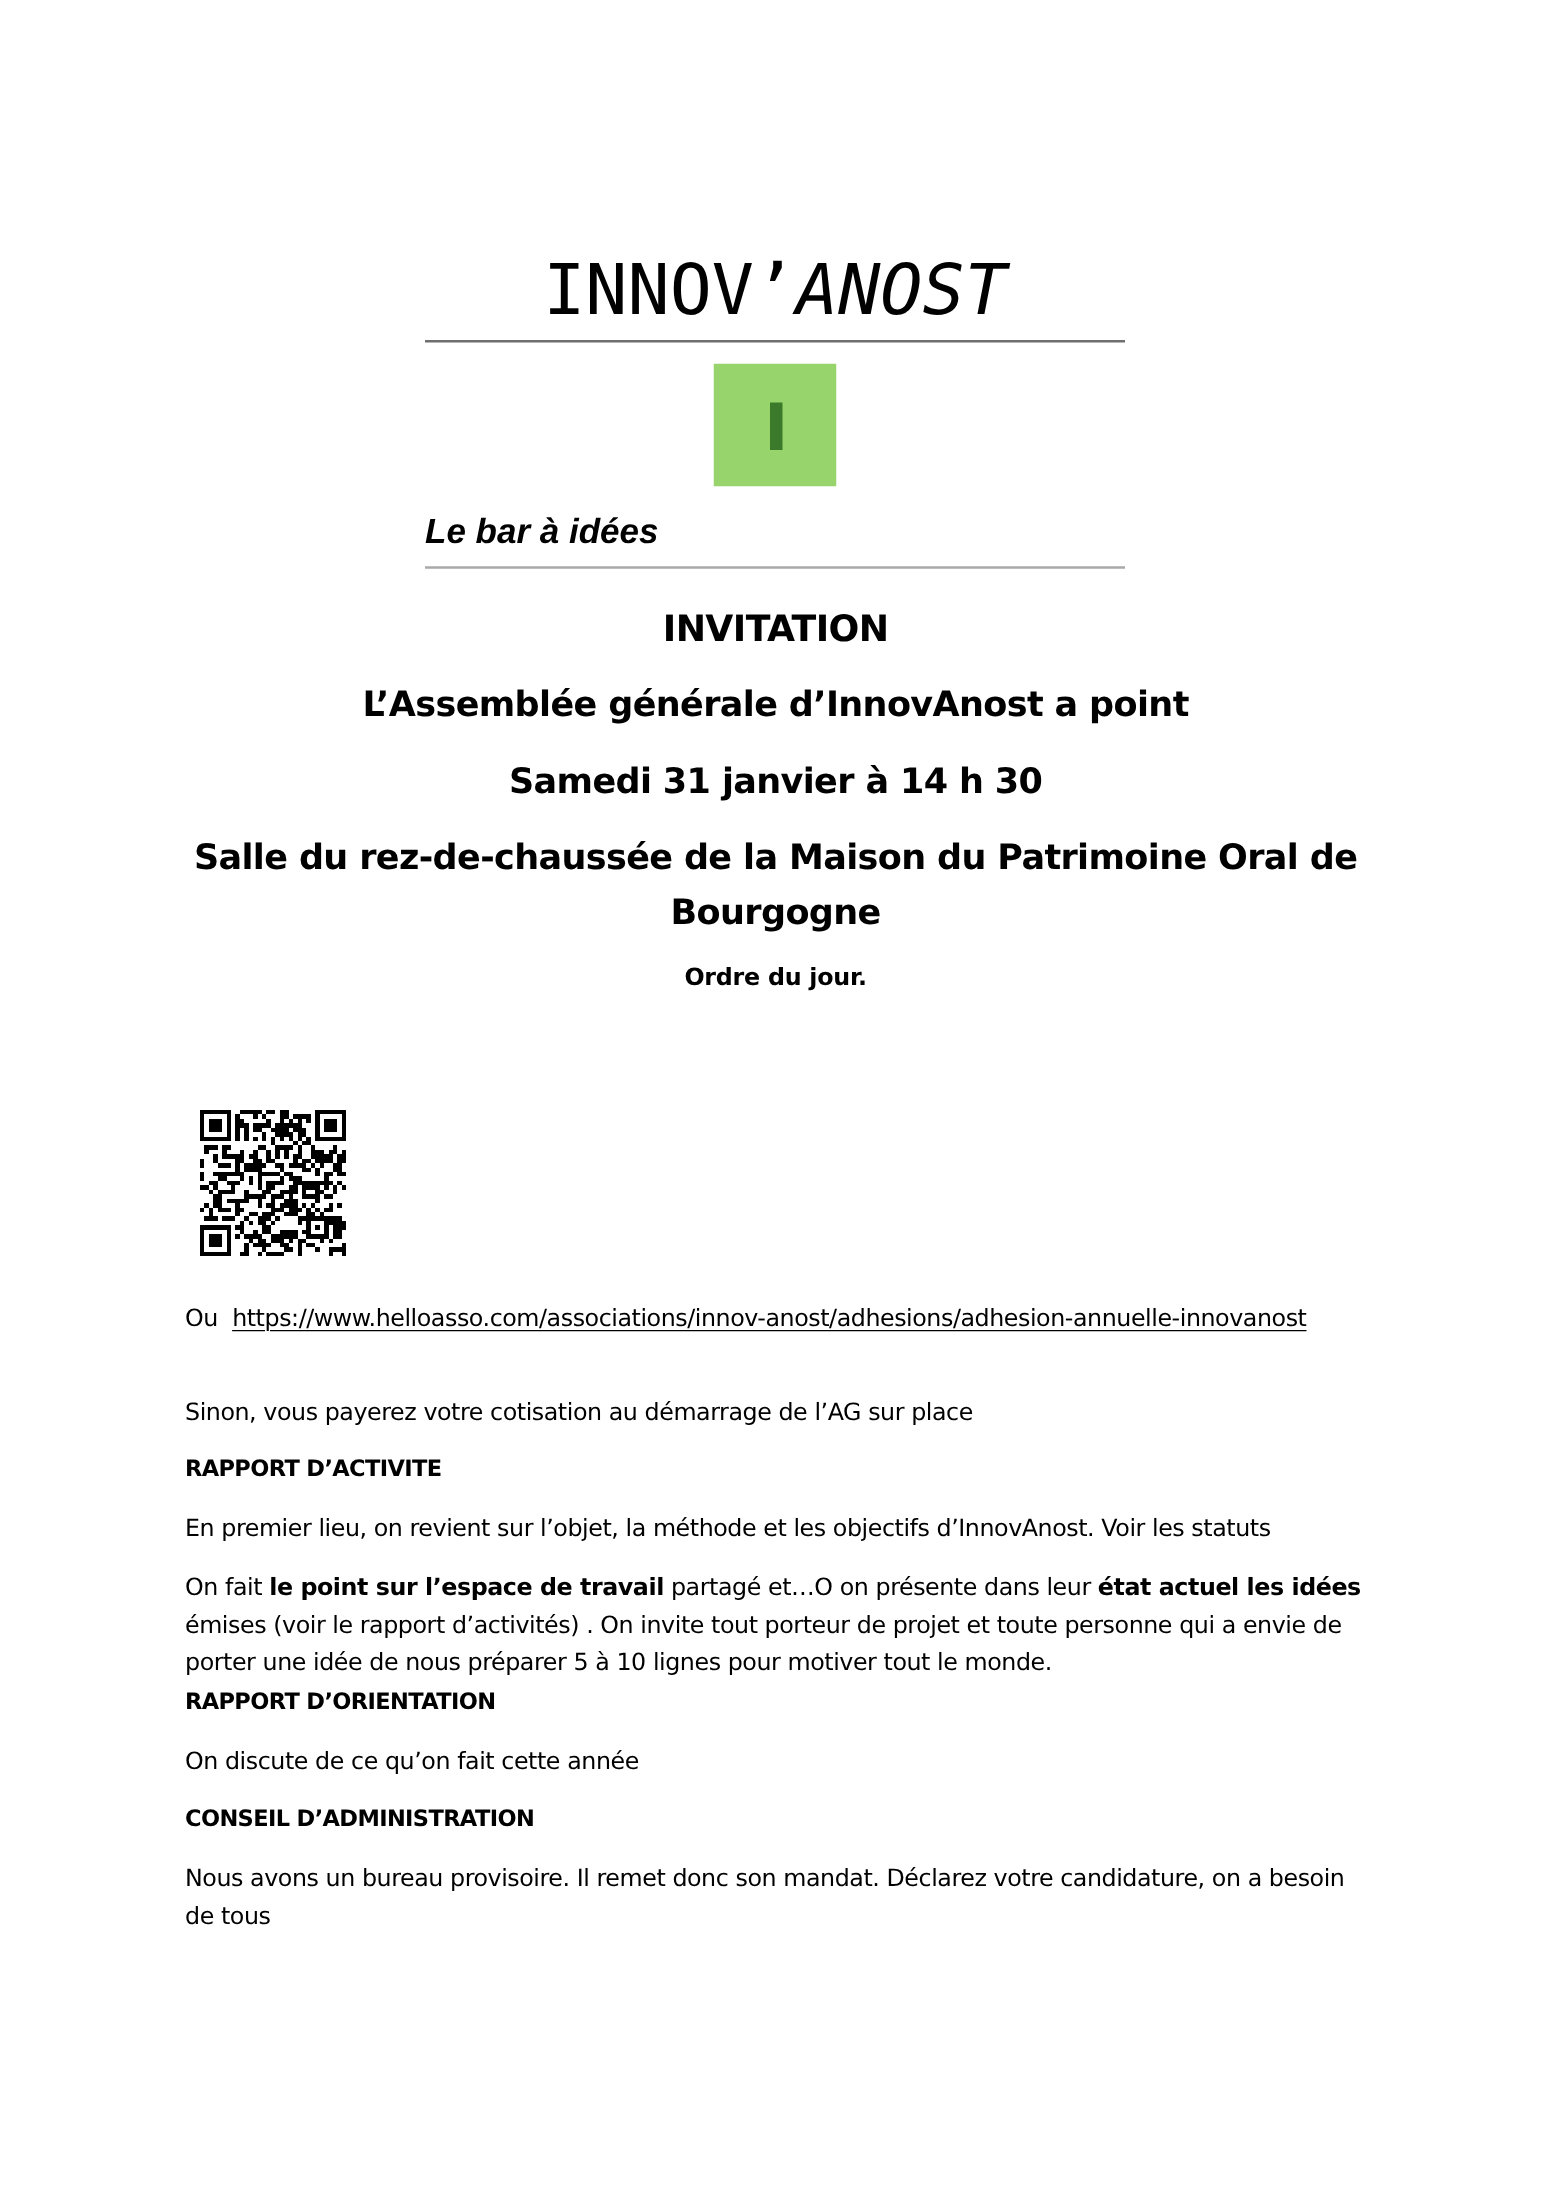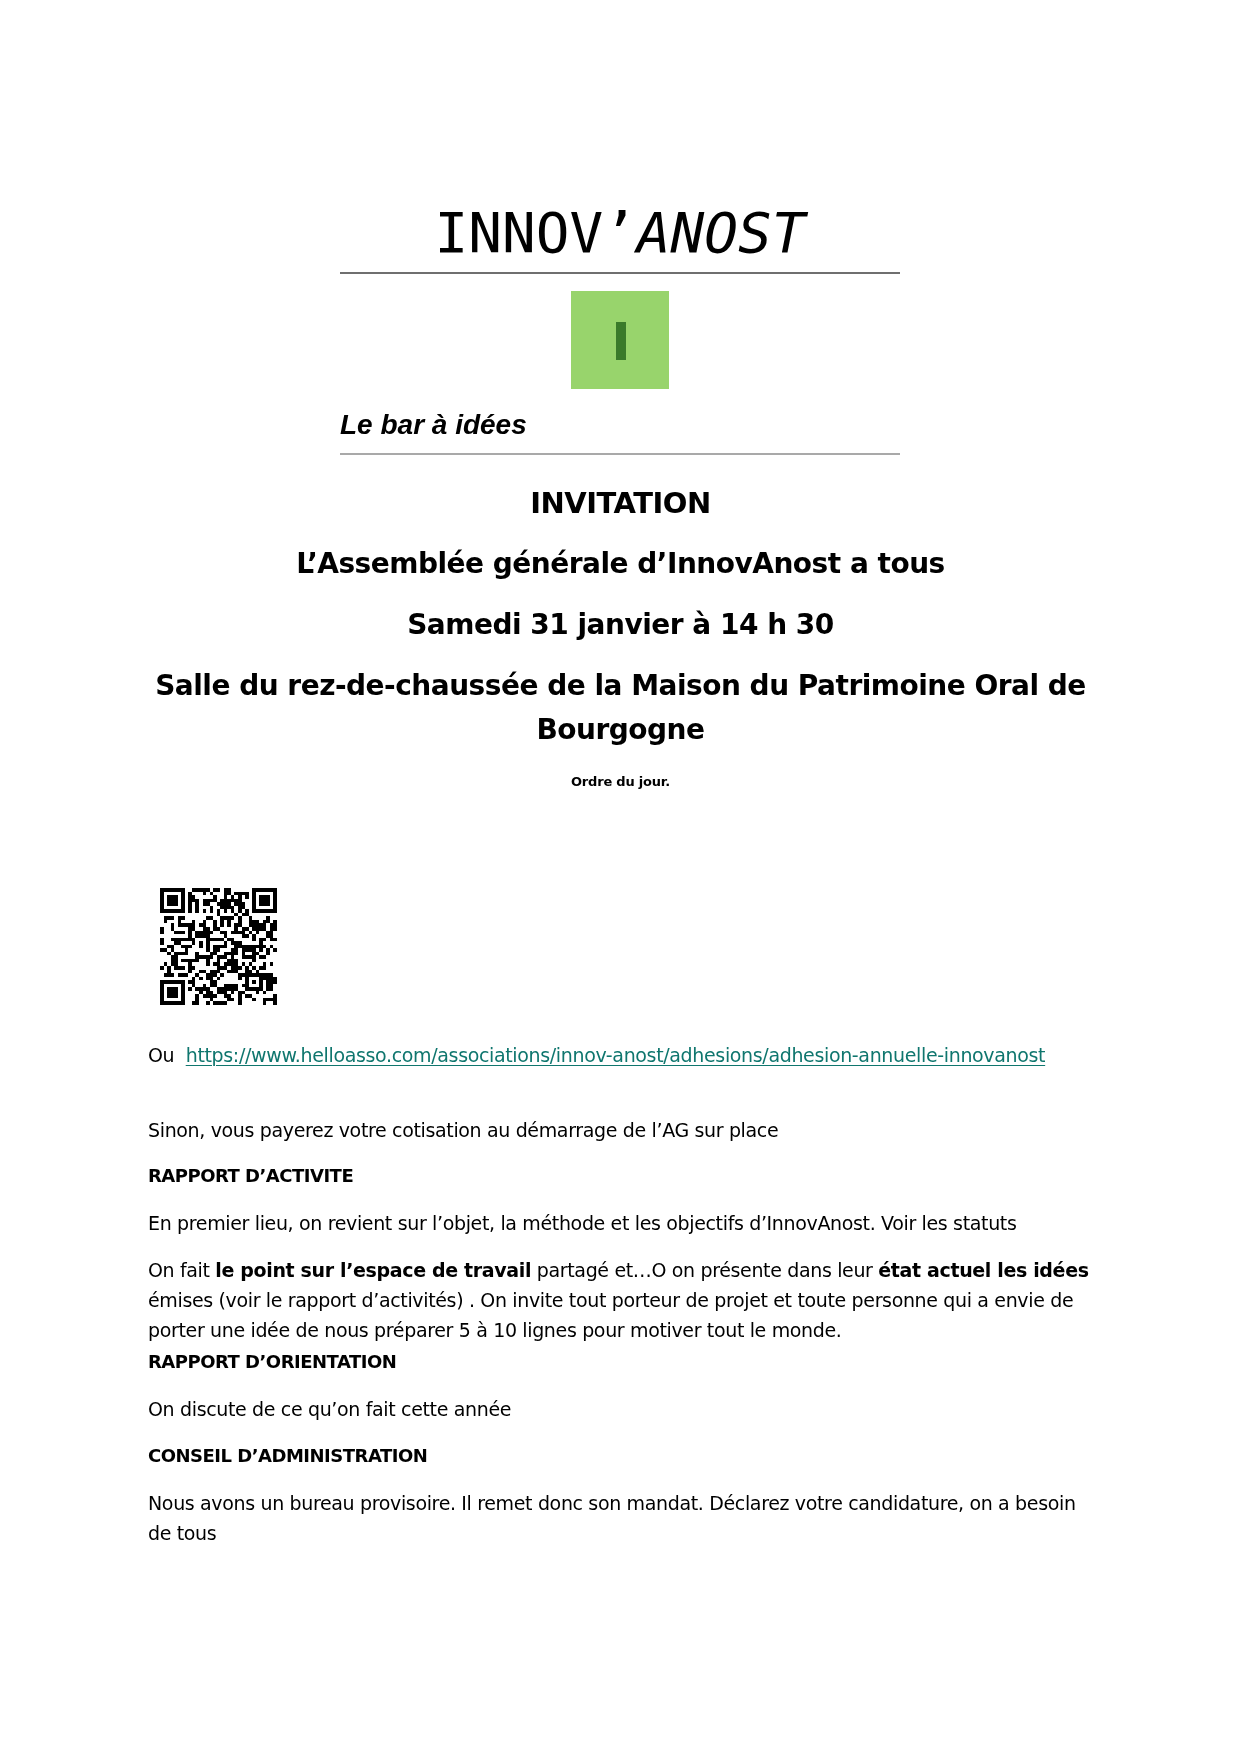--- a/index.html
+++ b/index.html
@@ -81,21 +81,21 @@
       font-size: 28px;
       line-height: 44px;
       letter-spacing: -0.5px;
     }
     .h-invitation { top: 481px; font-size: 29px; }
     .h-assembly   { top: 542px; }
     .h-date       { top: 603px; }
     .h-venue      { top: 664px; line-height: 44px; }
     .h-agenda {
       top: 768px;
-      font-size: 13px;
+      font-size: 19px;
       line-height: 28px;
       letter-spacing: -0.2px;
     }
 
     
     .body-text {
       position: absolute;
       left: 148px;
       width: 945px;
       font-family: "DejaVu Sans", "Liberation Sans", sans-serif;
@@ -112,21 +112,21 @@
     .qr {
       position: absolute;
       left: 160px; top: 888px;
       width: 117px; height: 117px;
       background: #fff;
     }
     .qr svg { display: block; width: 117px; height: 117px; }
 
     .p-link        { top: 1040px; }
     .p-link a {
-      color: #0f766e;
+      color: #000000;
       text-decoration: underline;
       text-underline-offset: 3px;
       text-decoration-thickness: 1px;
     }
     .p-sinon       { top: 1115px; }
     .h-section {
       font-weight: bold;
       font-size: 18px;
       letter-spacing: -0.5px;
     }
@@ -149,21 +149,21 @@
   <div class="rule rule-top"></div>
 
   <div class="logo-box">
     <div class="logo-bar"></div>
   </div>
 
   <div class="tagline">Le bar à idées</div>
   <div class="rule rule-bottom"></div>
 
   <div class="center-h h-invitation">INVITATION</div>
-  <div class="center-h h-assembly">L’Assemblée générale d’InnovAnost a tous</div>
+  <div class="center-h h-assembly">L’Assemblée générale d’InnovAnost a point</div>
   <div class="center-h h-date">Samedi 31 janvier à 14 h 30</div>
   <div class="center-h h-venue">Salle du rez-de-chaussée de la Maison du Patrimoine Oral de Bourgogne</div>
   <div class="center-h h-agenda">Ordre du jour.</div>
 
 
   <div class="qr">
     <svg id="qr-svg" viewBox="0 0 33 33" shape-rendering="crispEdges" xmlns="http://www.w3.org/2000/svg">
         <rect width="33" height="33" fill="#fff"></rect>
         <rect x="0" y="0" width="1" height="1" fill="#000"></rect>
         <rect x="1" y="0" width="1" height="1" fill="#000"></rect>

